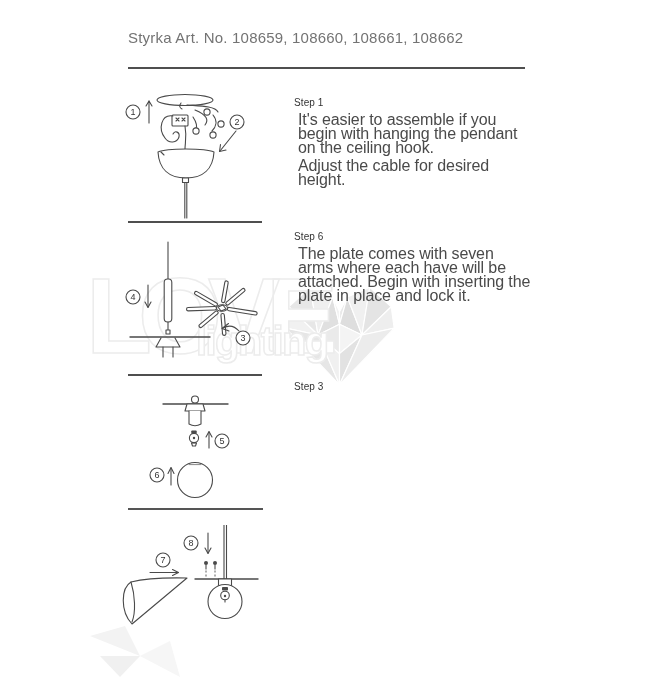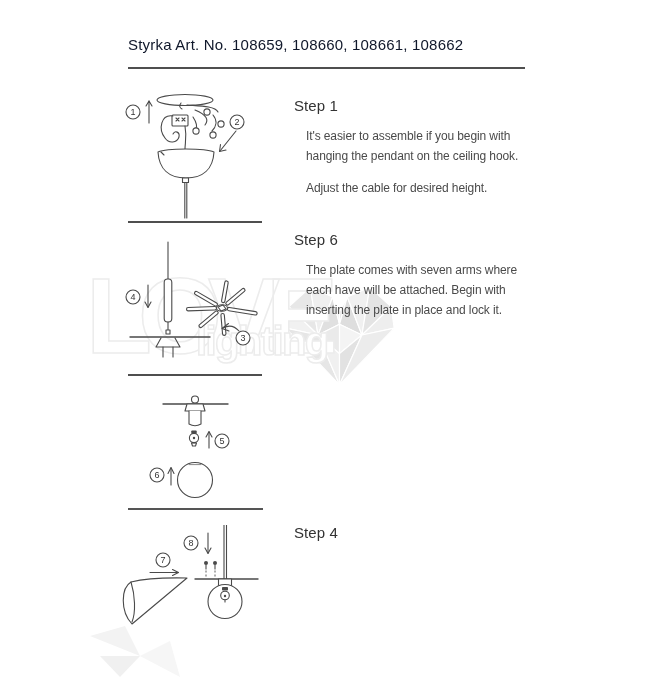--- a/index.html
+++ b/index.html
@@ -17,36 +17,36 @@
     text-shadow:0 0 1px #f0f0f0;
   }
   .wm-love { left:86px; top:262px; font-size:108px; letter-spacing:-0.13em;text-align:center; }
   .wm-lighting { left:196px; top:321px; font-size:40px; letter-spacing:-0.04em; }
   .wm-corner { position:absolute; left:90px; top:626px; width:100px; height:51px; }
 
   
   .content { position:absolute; inset:0; z-index:1; }
 
   h1.title {
-    position:absolute; left:128px; top:36px; margin:0;
-    font-size:15px; font-weight:400; color:#0f172a; letter-spacing:.2px;
+    position:absolute; left:128px; top:29px; margin:0;
+    font-size:15px; font-weight:400; color:#737373; letter-spacing:.2px;
   }
   .rule { position:absolute; left:128px; height:1.5px; background:#4f4f4f; }
   .rule-title { top:67px;  width:397px; }
   .rule-1 { top:221px; width:134px; }
   .rule-2 { top:374px; width:134px; }
   .rule-3 { top:508px; width:135px; height:2px; background:#555; }
 
   .copy { position:absolute; left:294px; width:243px; }
   .copy-1 { top:97px; } .copy-2 { top:231px; } .copy-3 { top:381px; } .copy-4 { top:524px; }
   .copy h2 {
-    margin:0 0 5px 0; font-size:15px; font-weight:400; color:#333;
+    margin:0 0 5px 0; font-size:10px; font-weight:400; color:#333;
     letter-spacing:.1px;
   }
-  .copy p { margin:12px; font-size:12px; line-height:20px; color:#4a4a4a; letter-spacing:-0.1px; }
+  .copy p { margin:4px; font-size:16px; line-height:14px; color:#4a4a4a; letter-spacing:-0.1px; }
   .copy p.spaced { margin-top:16px; }
 
   .fig { position:absolute; }
   .fig-1 { left:115px; top:85px; }
   .fig-2 { left:115px; top:240px; }
   .fig-3 { left:115px; top:388px; }
   .fig-4 { left:105px; top:525px; }
 
   
   .ln   { fill:none; stroke:#4a4a4a; stroke-width:1.1; stroke-linecap:round; stroke-linejoin:round; }
@@ -245,20 +245,21 @@
         <circle class="co-c" cx="42" cy="87" r="7"></circle>
         <text class="co-t" x="42" y="90.3">6</text>
       </g>
       <g>
         <line class="ln" x1="56" y1="97" x2="56" y2="80"></line>
         <path class="ln" d="M53,85.5 L56,79.5 L59,85.5"></path>
       </g>
     </svg>
 
     <div class="copy copy-3">
+      <h2>Step 3</h2>
     </div>
 
     <div class="rule rule-3"></div>
 
     <svg class="fig fig-4" width="190" height="140" viewBox="0 0 190 140">
 
       <g>
         <circle class="co-c" cx="86" cy="18" r="7"></circle>
         <text class="co-t" x="86" y="21.3">8</text>
       </g>
@@ -300,17 +301,16 @@
         <circle class="co-c" cx="58" cy="35" r="7"></circle>
         <text class="co-t" x="58" y="38.3">7</text>
       </g>
       <g>
         <line class="ln" x1="45" y1="47.5" x2="73" y2="47.5"></line>
         <path class="ln" d="M67.5,44.5 L73.5,47.5 L67.5,50.5"></path>
       </g>
     </svg>
 
     <div class="copy copy-4">
-      <h2>Step 4</h2>
     </div>
 
   </div>
 </div>
 
 </body></html>

